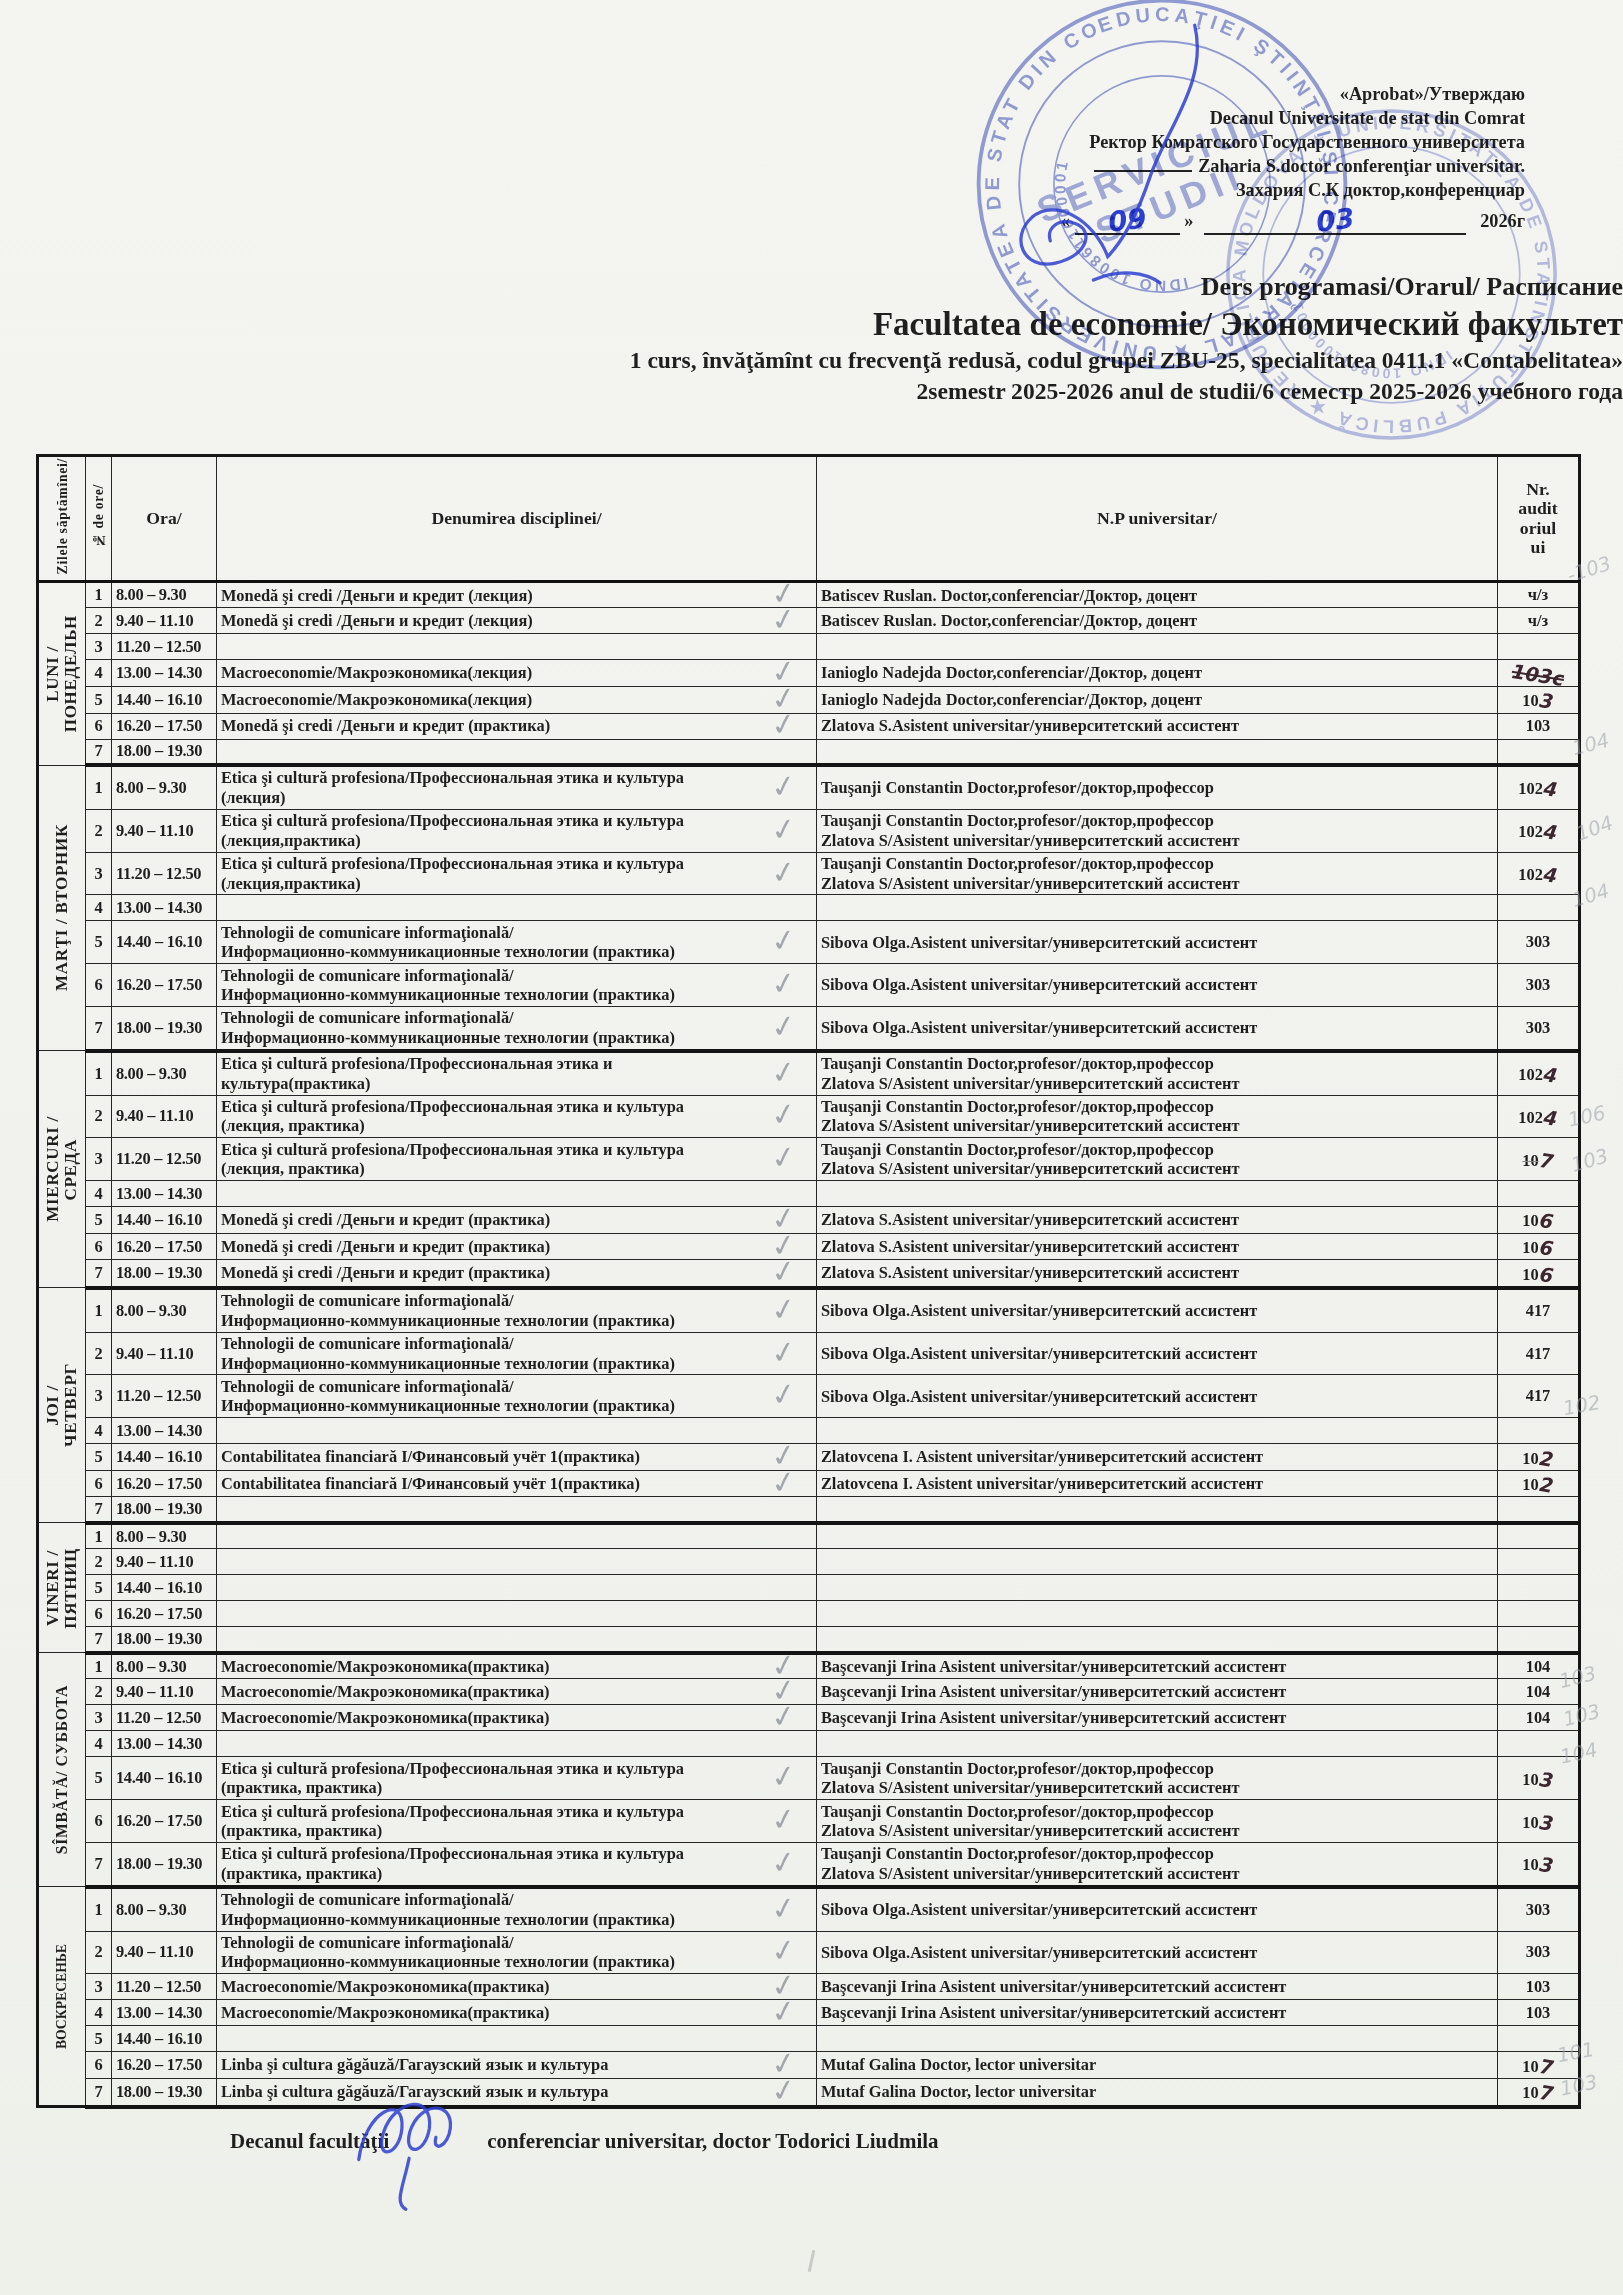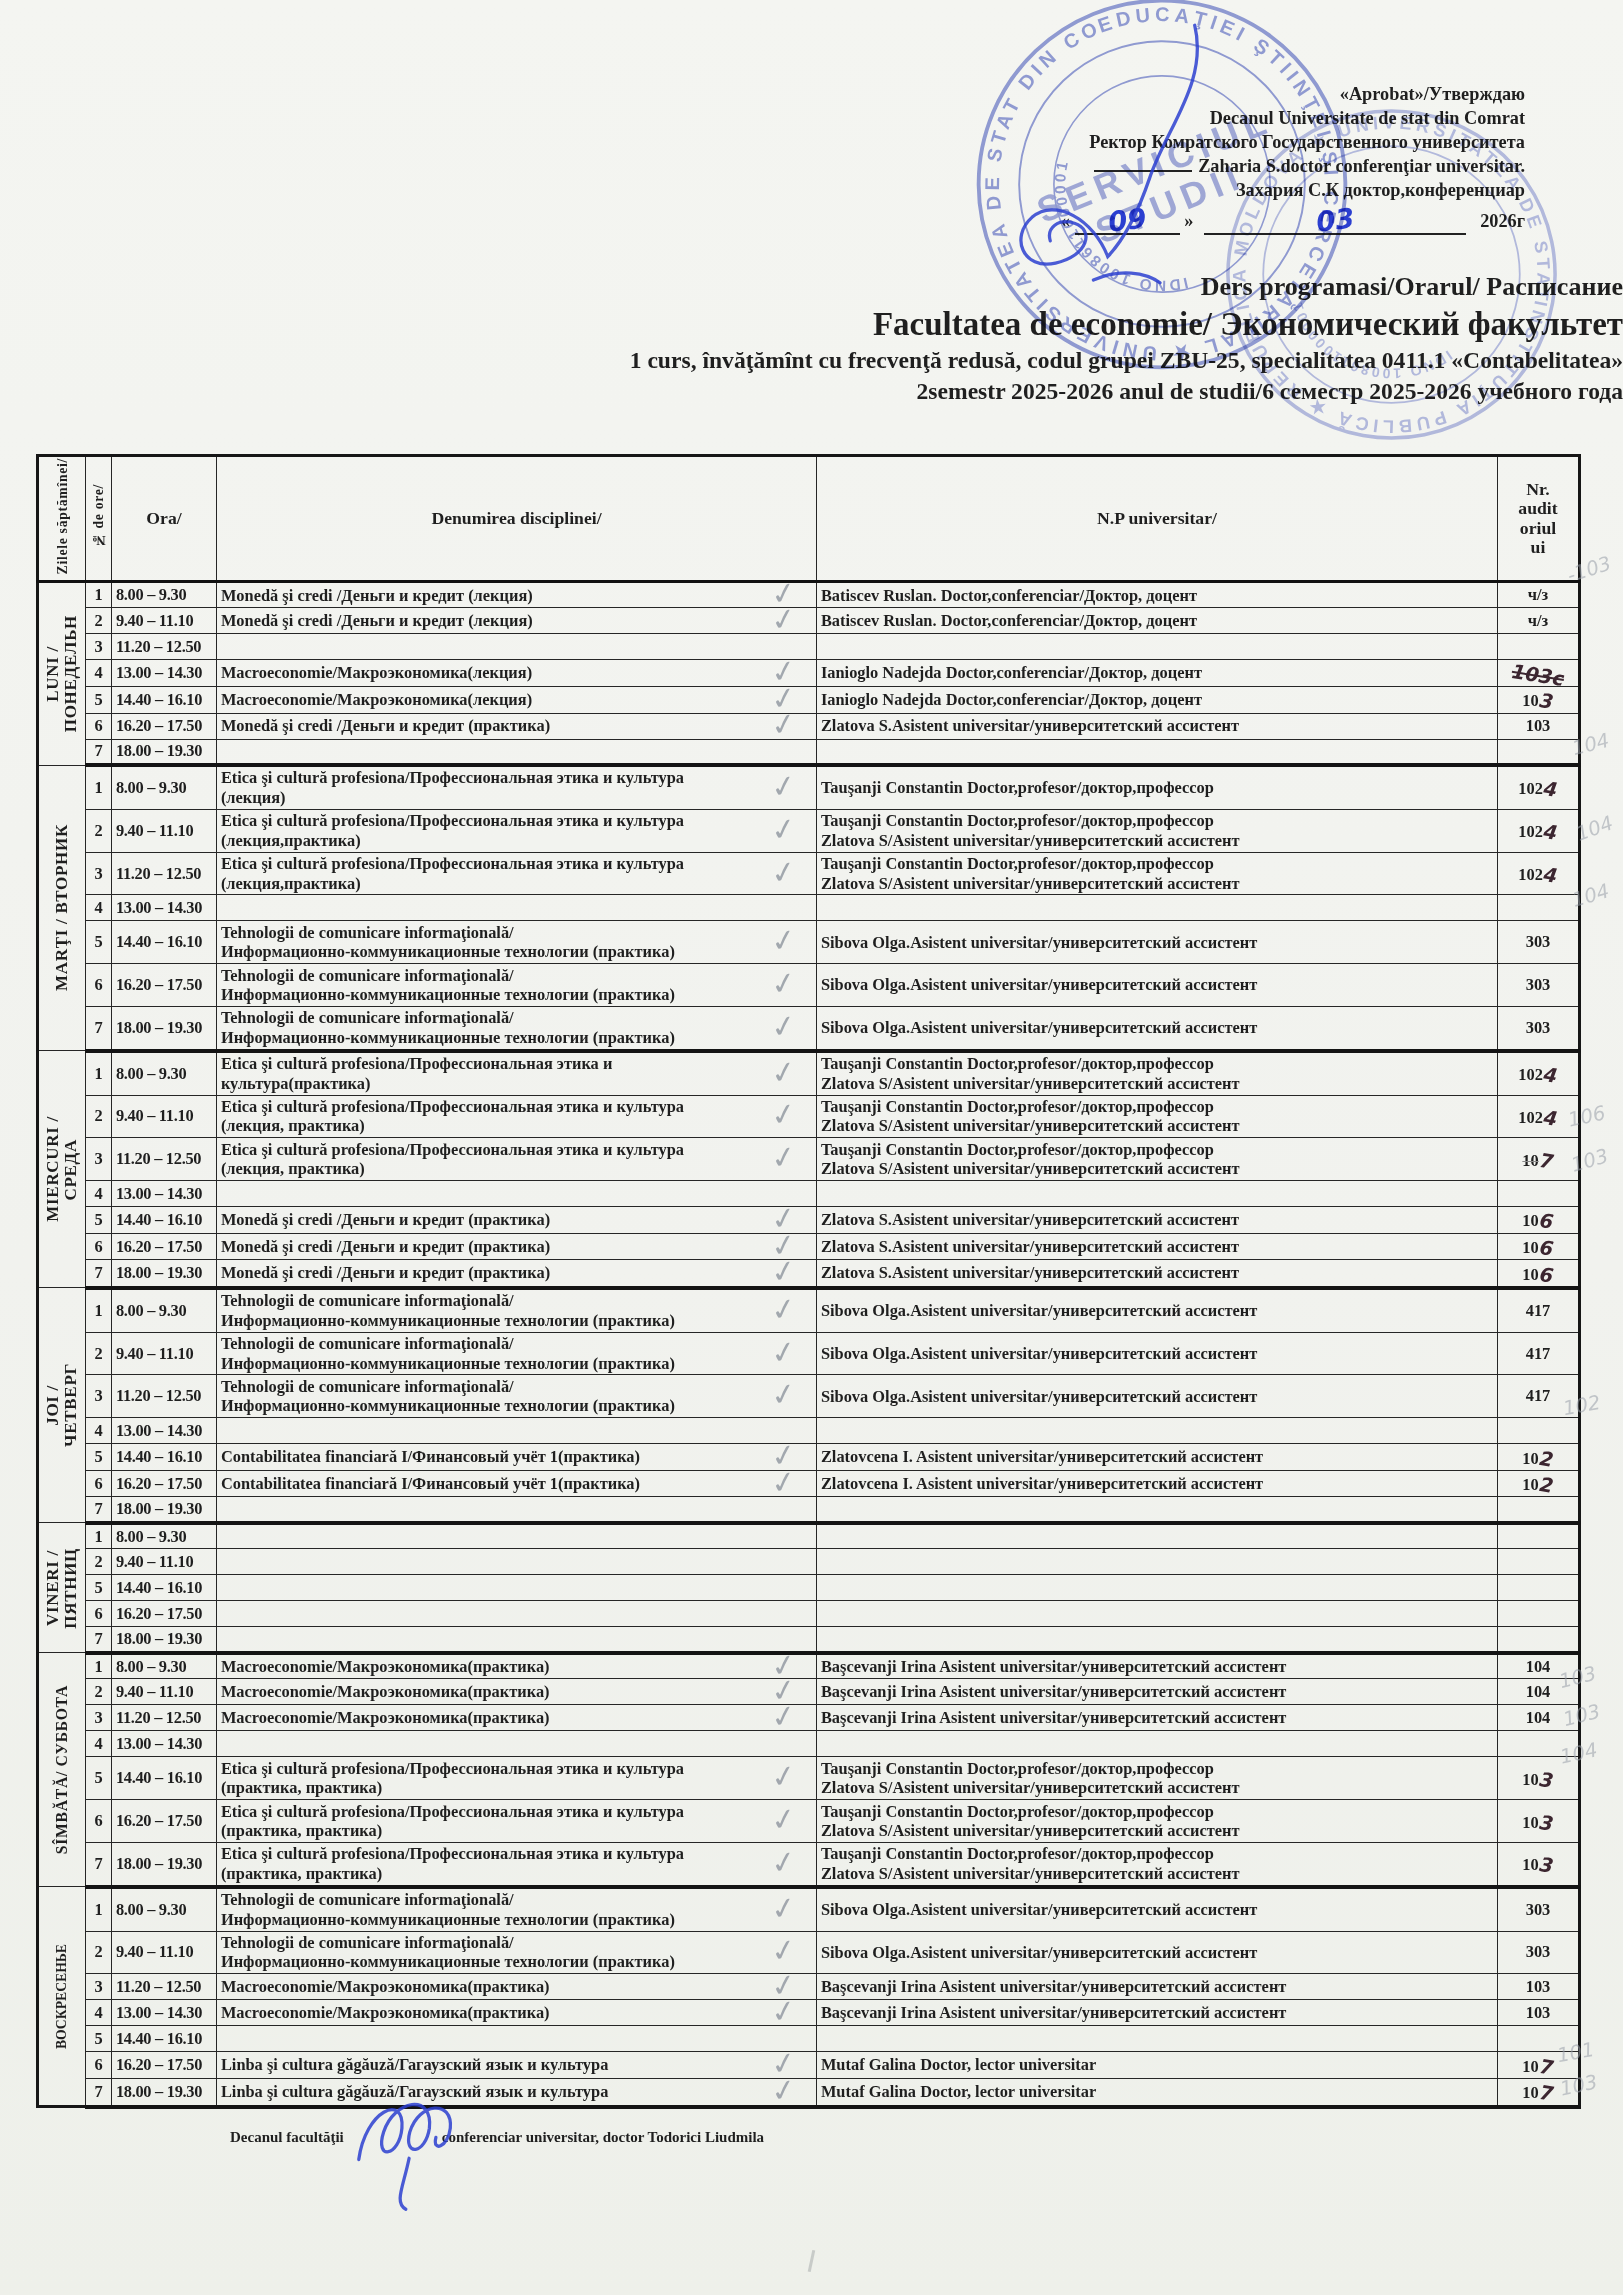--- a/index.html
+++ b/index.html
@@ -68,21 +68,21 @@
          color:#9aa0a8;opacity:.9;}
   .room-cell{text-align:center;font-size:17px;}
   .room-hand{display:inline-block;color:#3c2630;font-size:19.6px;font-weight:700;
              font-style:italic;transform:rotate(9deg) translateY(2px);margin-left:1.3px;
              font-family:"DejaVu Sans",sans-serif;}
   .room-hand.scrib{text-decoration:line-through;text-decoration-thickness:2px;}
   .strike{text-decoration:line-through;text-decoration-color:#8a8a8a;text-decoration-thickness:1.3px;}
   .sched tbody tr.day-last td{border-bottom:4.6px solid #141414;}
 
   
-  .footer{position:absolute;top:2129px;left:230px;font-size:15px;font-weight:700;z-index:2;}
+  .footer{position:absolute;top:2129px;left:230px;font-size:21px;font-weight:700;z-index:2;}
   .sig-space{display:inline-block;width:98px;}
 
   
   .pencil{position:absolute;z-index:4;font-family:"DejaVu Sans",sans-serif;
           font-style:italic;font-size:19.6px;color:#9aa0aa;opacity:.55;}
   .crease{position:absolute;left:810px;top:2250px;width:2.6px;height:22px;
           background:#9a9da0;opacity:.45;transform:rotate(12deg);z-index:1;}
 </style>
 </head>
 <body>

